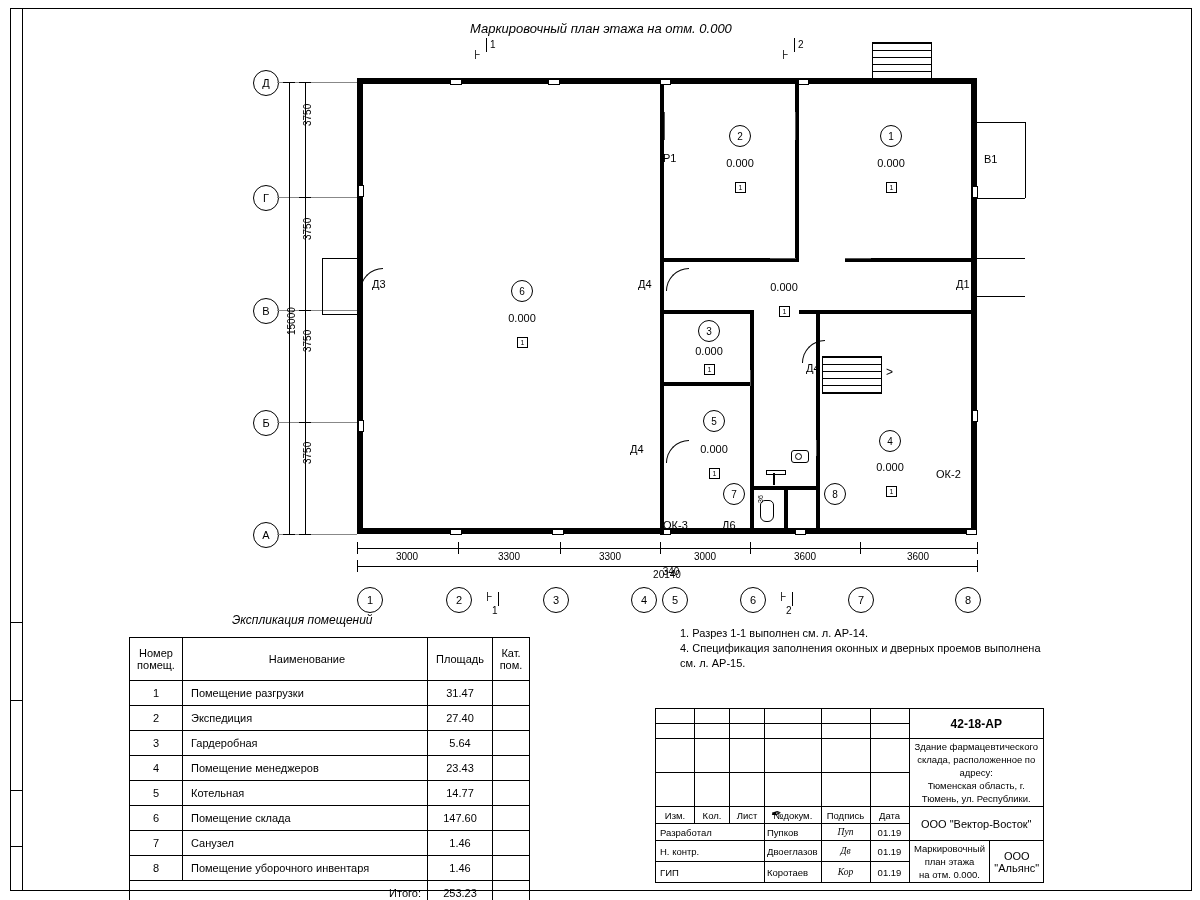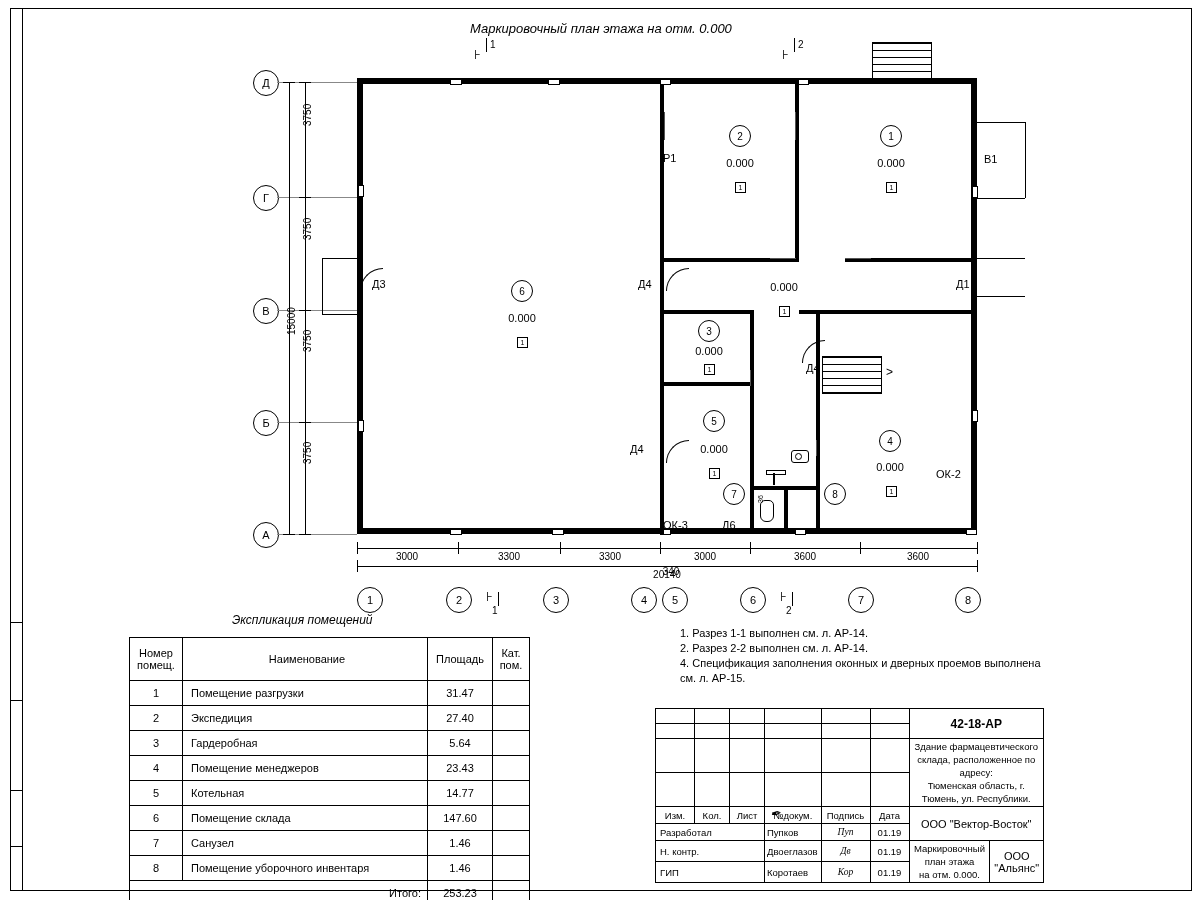--- a/index.html
+++ b/index.html
@@ -303,21 +303,20 @@
       <tr>
         <td colspan="2" style="text-align:right;padding-right:6px;">Итого:</td>
         <td class="area">253.23</td>
         <td class="kat"></td>
       </tr>
     </tbody>
   </table>
 
   <div class="notes">
     <div>1. Разрез 1-1 выполнен см. л. АР-14.</div>
-    <div>2. Разрез 2-2 выполнен см. л. АР-14.</div>
     <div>4. Спецификация заполнения оконных и дверных проемов выполнена см. л. АР-15.</div>
   </div>
 
   <table class="stamp">
     <tbody>
         <tr>
       <td style="width:32px;height:12px;"></td>
       <td style="width:28px;"></td>
       <td style="width:28px;"></td>
       <td style="width:40px;"></td>

